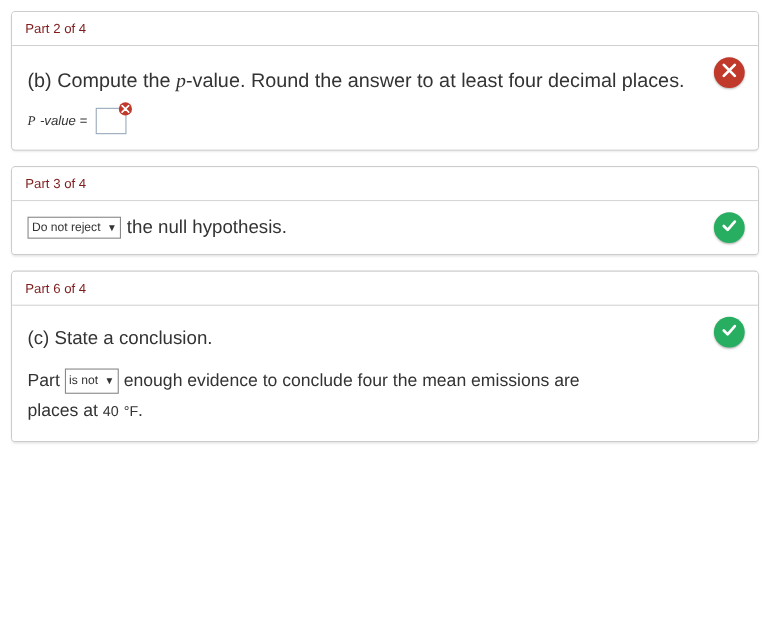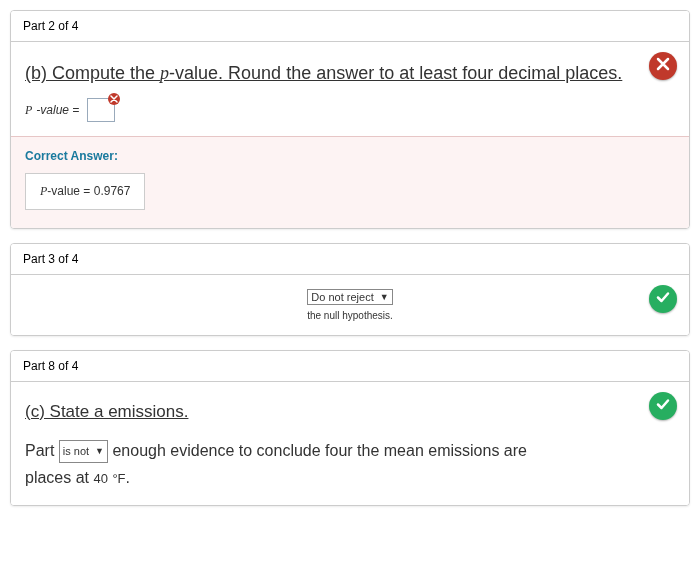--- a/index.html
+++ b/index.html
@@ -16,21 +16,21 @@
     border-radius: 4px;
     margin-bottom: 14px;
     overflow: hidden;
     box-shadow: 0 1px 2px rgba(0,0,0,0.08);
   }
   .part-header {
     display: flex;
     align-items: center;
     padding: 8px 12px;
     font-size: 12px;
-    color: #000000;
+    color: #7f1d1d;
     background: #fff;
     border-bottom: 1px solid #ccc;
   }
   .part-body {
     position: relative;
     padding: 14px 14px;
     background: #fff;
   }
   .badge {
     position: absolute;
@@ -44,21 +44,20 @@
     justify-content: center;
     box-shadow: 0 1px 2px rgba(0,0,0,0.3);
   }
   .badge.wrong { background: #c0392b; }
   .badge.correct { background: #27ae60; }
   .badge svg { width: 16px; height: 16px; }
   .prompt {
     font-size: 17px;
     margin: 4px 0 12px 0;
     line-height: 1.45;
-    text-decoration: underline;
   }
   .prompt-large { font-size: 18px; }
   .answer-row {
     font-size: 12px;
     font-style: italic;
     display: flex;
     align-items: center;
     gap: 4px;
   }
   .answer-box {
@@ -118,28 +117,26 @@
     color: #333;
   }
   .sentence {
     font-size: 16px;
     line-height: 1.7;
   }
   .sentence-row {
     font-size: 12px;
     color: #333;
     display: flex;
-    align-items: center;
     gap: 5px;
     flex-wrap: wrap;
-    flex-direction: column;
   }
   .math-italic { font-style: italic; font-family: Georgia, 'Times New Roman', serif; }
   .sub { font-size: 0.7em; vertical-align: sub; }
-  .after-select { font-size: 10px; color: #333; }
+  .after-select { font-size: 17px; color: #333; }
 </style>
 </head>
 <body>
 
 <div class="card">
   <div class="part-header">
     <span>Part 2 of 4</span>
   </div>
   <div class="part-body">
     <div class="badge wrong">
@@ -159,26 +156,20 @@
         <span class="tiny-x">
           <span>
             <svg viewBox="0 0 8 8">
                 <path d="M1 1 L7 7 M7 1 L1 7" stroke="#fff" stroke-width="1.5" stroke-linecap="round"></path>
               </svg>
           </span>
         </span>
       </span>
     </div>
   </div>
-  <div class="correct-block">
-    <div class="correct-title">Correct Answer:</div>
-    <div class="correct-value-box">
-      <span class="math-italic">P</span><span>-value = </span><span>0.9767</span>
-    </div>
-  </div>
 </div>
 
 <div class="card">
   <div class="part-header">
     <span>Part 3 of 4</span>
   </div>
   <div class="part-body">
     <div class="badge correct">
       <span>
         <svg viewBox="0 0 16 16">
@@ -191,31 +182,31 @@
         <span>Do not reject</span>
         <span class="caret">▼</span>
       </span>
       <span class="after-select">the null hypothesis.</span>
     </div>
   </div>
 </div>
 
 <div class="card">
   <div class="part-header">
-    <span>Part 8 of 4</span>
+    <span>Part 6 of 4</span>
   </div>
   <div class="part-body">
     <div class="badge correct">
       <span>
         <svg viewBox="0 0 16 16">
             <path d="M3 8.5 L6.5 12 L13 4.5" stroke="#fff" stroke-width="2.5" fill="none" stroke-linecap="round" stroke-linejoin="round"></path>
           </svg>
       </span>
     </div>
-    <div class="prompt">(c) State a emissions.</div>
+    <div class="prompt">(c) State a conclusion.</div>
     <div class="sentence">
       <span>Part</span>
       <span class="inline-select">
         <span>is not</span>
         <span class="caret">▼</span>
       </span>
       <span>enough evidence to conclude four the mean emissions are</span>
       <br>
       <span>places at</span>
       <span style="font-size:13px;">40</span>

